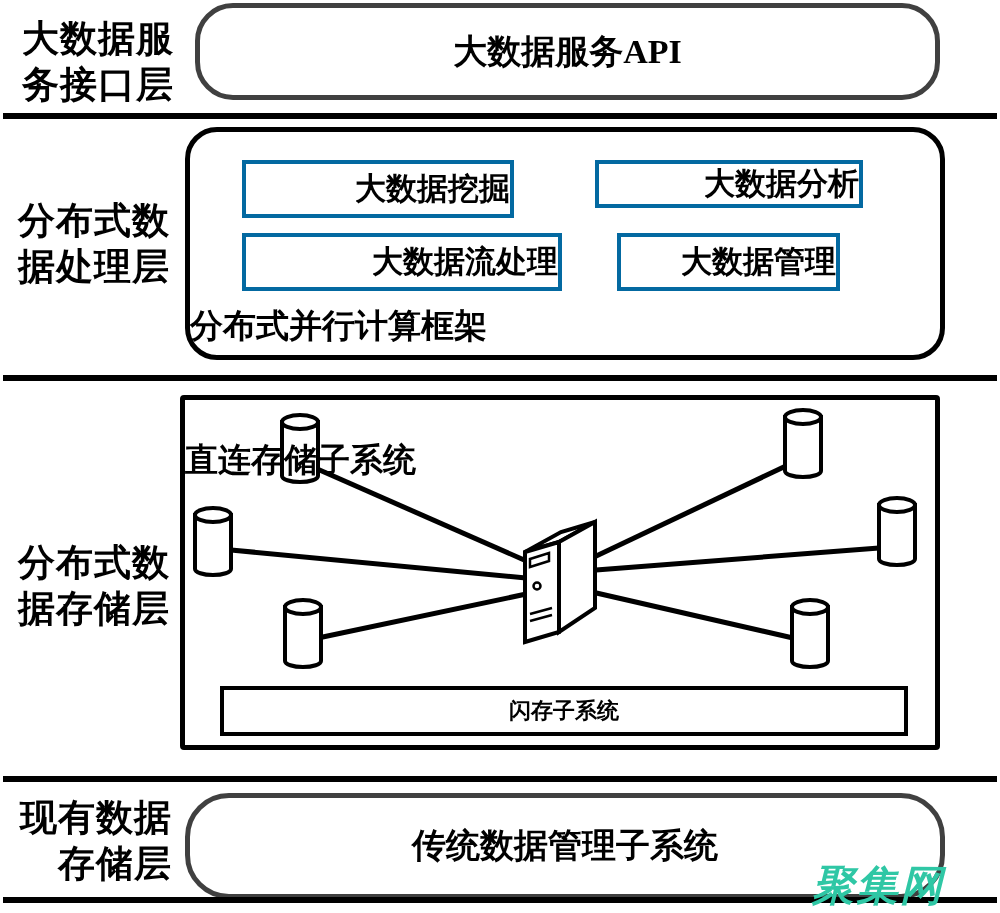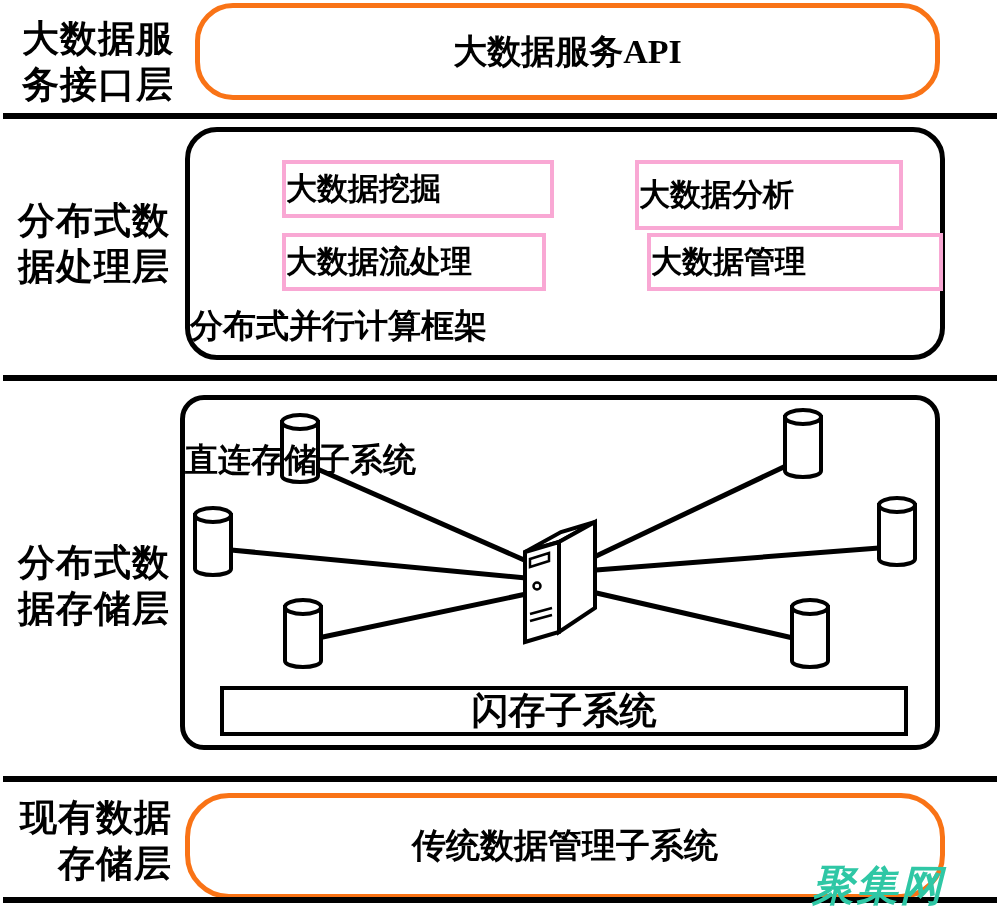--- a/index.html
+++ b/index.html
@@ -22,60 +22,59 @@
   }
 
   .divider {
     left: 3px;
     width: 994px;
     height: 6px;
     background: #000;
   }
 
   .round-box {
-    border: 5px solid #f97316;
+    border: 5px solid #404040;
     background: #fff;
     display: flex;
     align-items: center;
     justify-content: center;
     font-size: 34px;
   }
 
   .container {
     border: 5px solid #000;
     border-radius: 32px;
     background: #fff;
   }
 
   .module-box {
     position: absolute;
-    border: 4px solid #f9a8d4;
+    border: 4px solid #0369a1;
     background: #fff;
     display: flex;
     align-items: center;
-    justify-content: flex-start;
+    justify-content: flex-end;
     font-size: 31px;
-    margin-left: 40px;
   }
 
   .center-text {
     position: absolute;
     left: 0; right: 0;
     text-align: left;
     font-size: 33px;
   }
 
   .flash-box {
     position: absolute;
     border: 4px solid #000;
     background: #fff;
     display: flex;
     align-items: center;
     justify-content: center;
-    font-size: 37px;
+    font-size: 22px;
   }
 
   .watermark {
     font-size: 42px;
     font-style: italic;
     letter-spacing: 2px;
     color: #2fc7a5;
     z-index: 5;
     font-family: Liberation Serif, serif;
   }
@@ -97,41 +96,41 @@
 
 <div class="abs side-label" style="left:18px; top:198px;">分布式数
 据处理层</div>
 
 <div class="abs container" style="left:185px; top:127px; width:760px; height:233px;">
 
   <div class="module-box" style="left:52px; top:28px; width:272px; height:58px;">
     <span>大数据挖掘</span>
   </div>
 
-  <div class="module-box" style="left:405px; top:28px; width:268px; height:70px;">
+  <div class="module-box" style="left:405px; top:28px; width:268px; height:48px;">
     <span>大数据分析</span>
   </div>
 
-  <div class="module-box" style="left:52px; top:101px; width:264px; height:58px;">
+  <div class="module-box" style="left:52px; top:101px; width:320px; height:58px;">
     <span>大数据流处理</span>
   </div>
 
-  <div class="module-box" style="left:417px; top:101px; width:296px; height:58px;">
+  <div class="module-box" style="left:427px; top:101px; width:223px; height:58px;">
     <span>大数据管理</span>
   </div>
 
   <div class="center-text" style="top:172px;">分布式并行计算框架</div>
 </div>
 
 <div class="abs divider" style="top:375px;"></div>
 
 <div class="abs side-label" style="left:18px; top:540px;">分布式数
 据存储层</div>
 
-<div class="abs container" style="left:180px; top:395px; width:760px; height:355px; border-radius:24px;">
+<div class="abs container" style="left:180px; top:395px; width:760px; height:355px; border-radius:4px;">
 
   <svg class="abs" style="left:0; top:0;" width="750" height="345" viewBox="0 0 750 345">
 
     <g stroke="#000" stroke-width="5">
       <line x1="130" y1="68" x2="346" y2="163"></line>
       <line x1="46" y1="150" x2="341" y2="178"></line>
       <line x1="133" y1="238" x2="346" y2="193"></line>
       <line x1="603" y1="65" x2="407" y2="158"></line>
       <line x1="694" y1="148" x2="411" y2="170"></line>
       <line x1="608" y1="238" x2="407" y2="192"></line>

